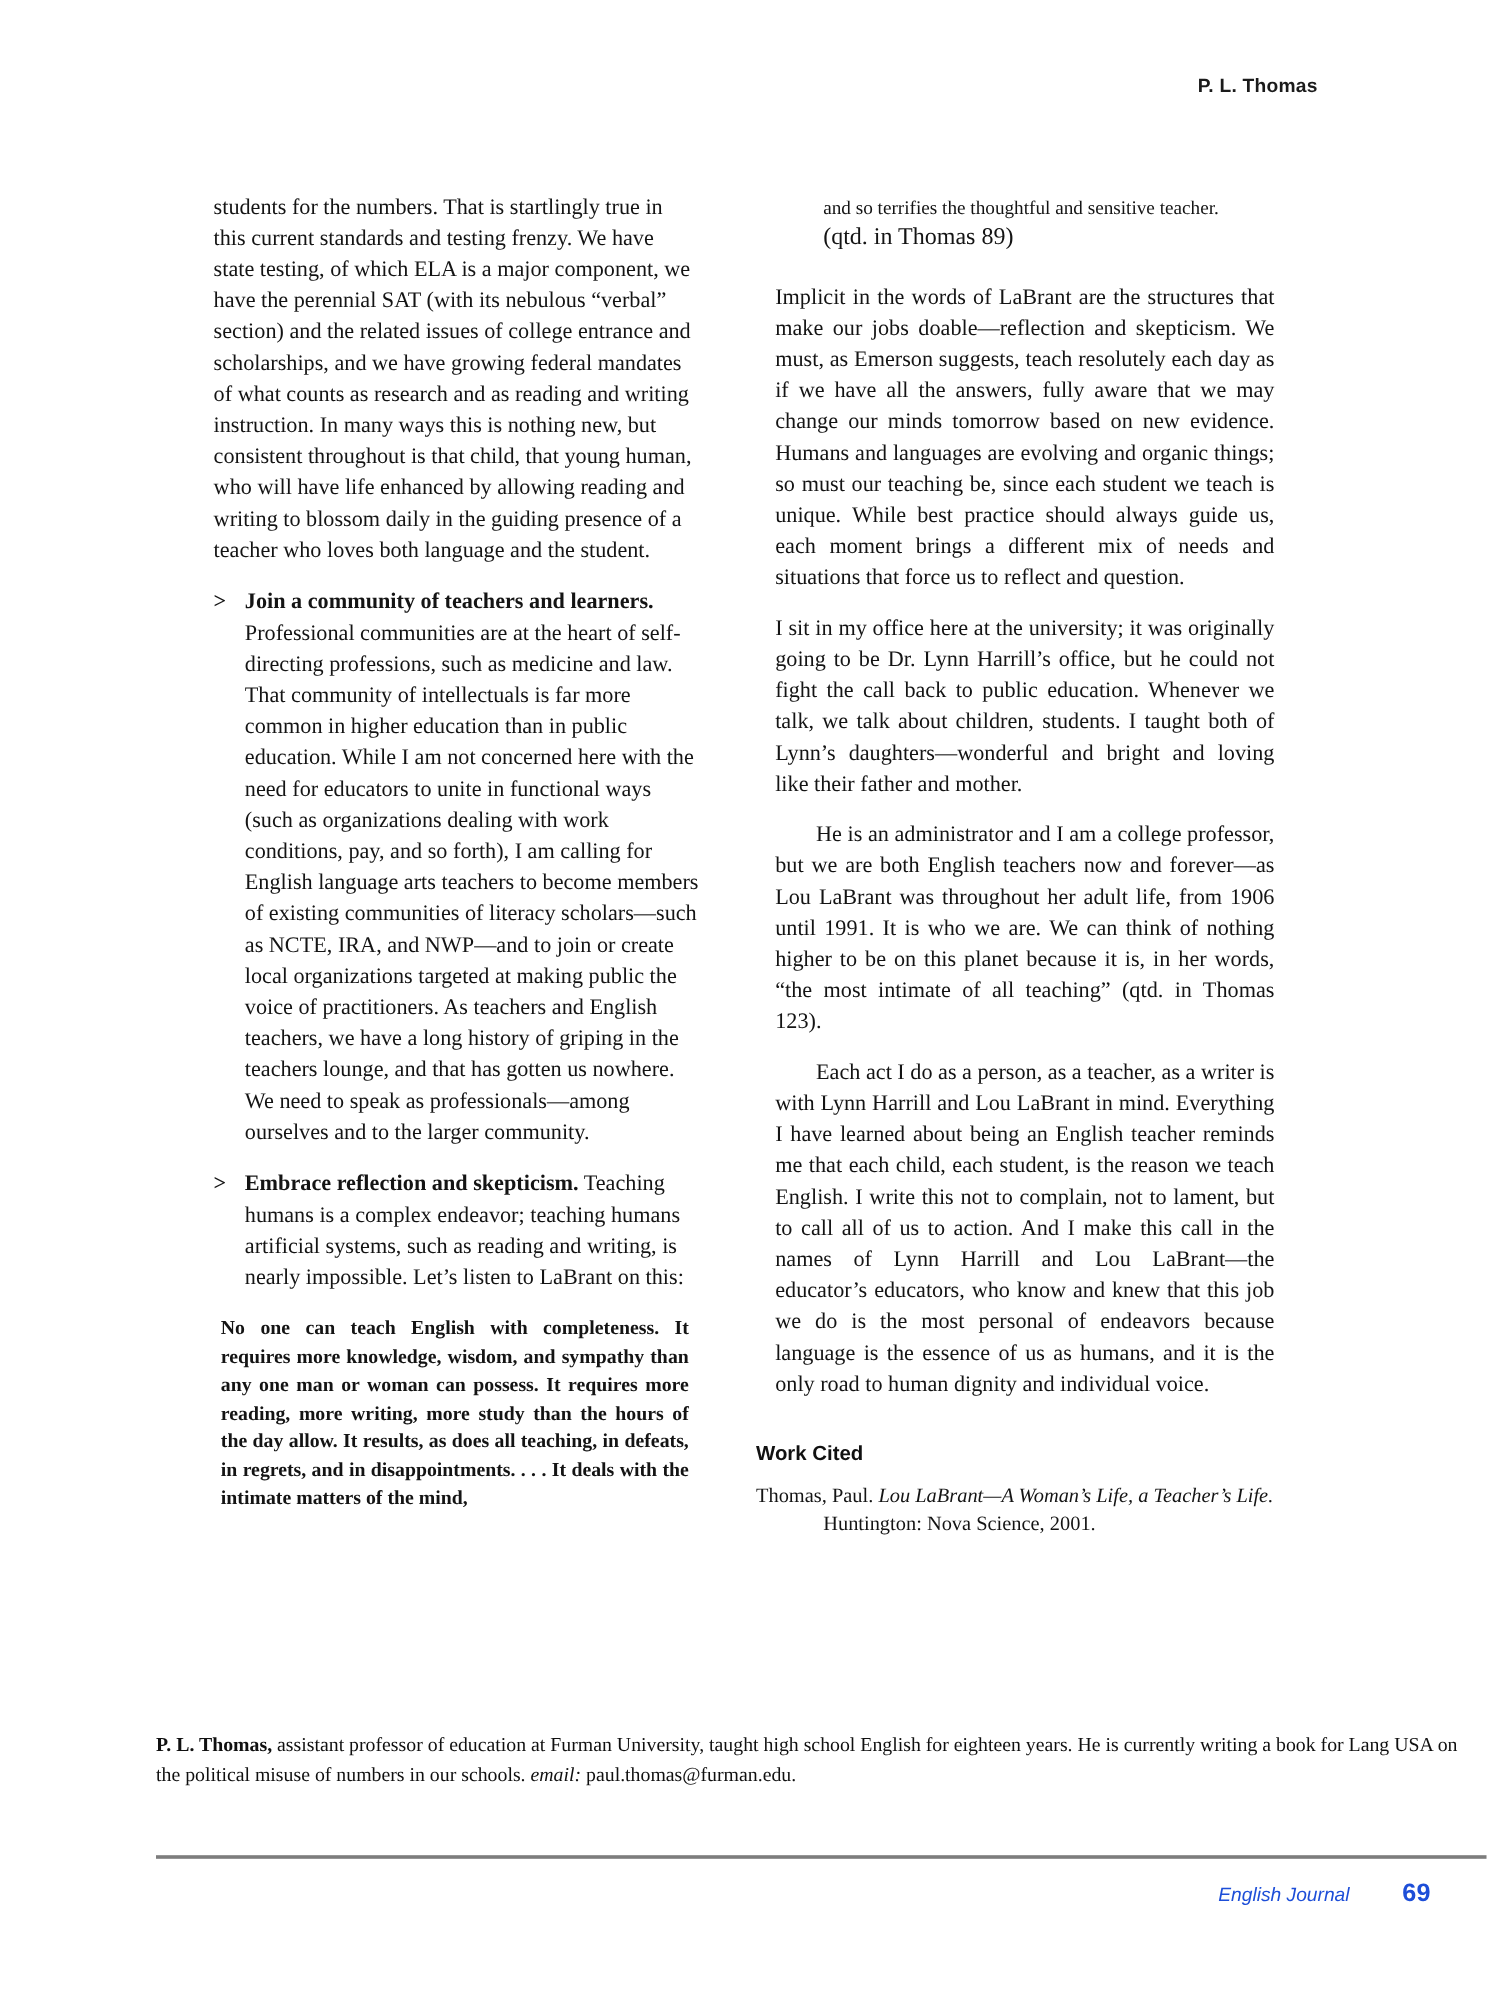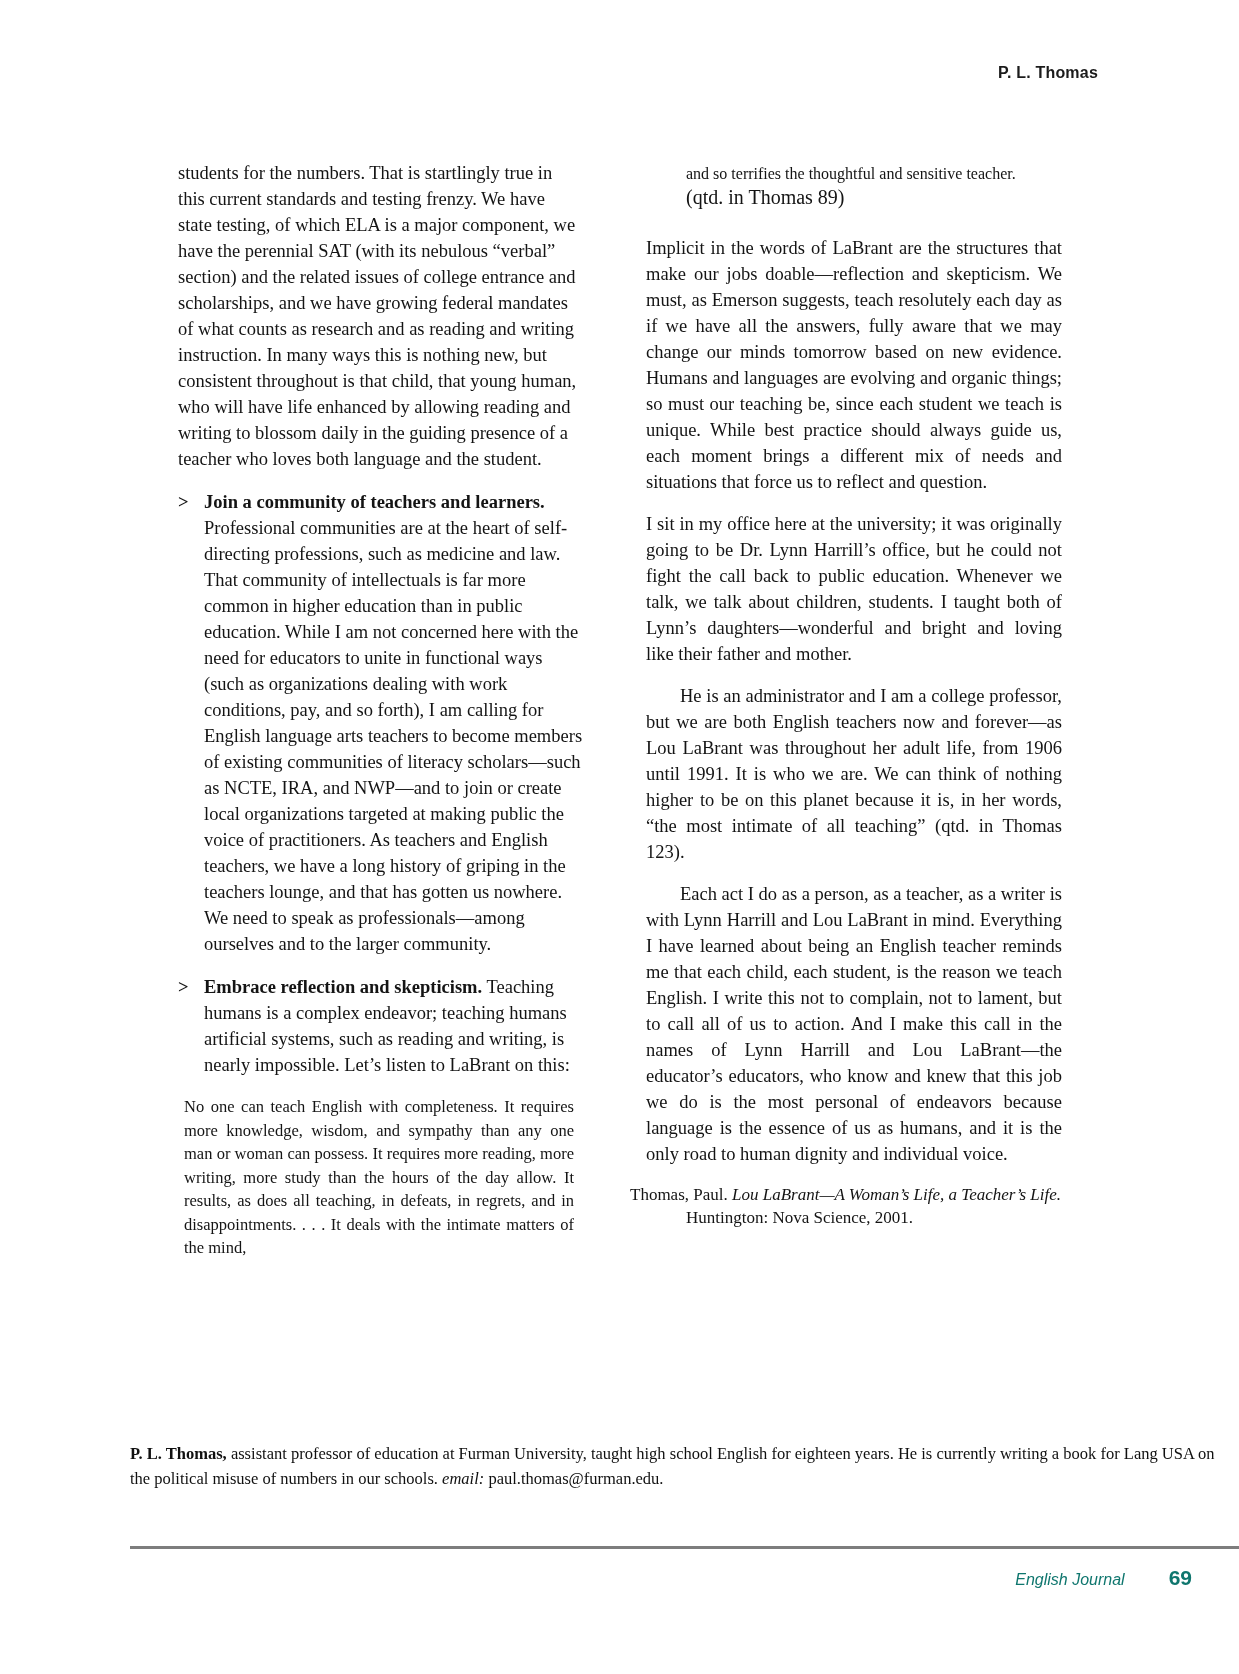--- a/index.html
+++ b/index.html
@@ -39,20 +39,21 @@
   .bullet { display:flex; margin:0 0 17px 0; }
   .bullet-marker { flex:none; width:26px; font-weight:bold; }
   .bullet-body { flex:1; text-align:left; }
   .bullet-lead { font-weight:bold; }
 
   .block-quote {
     margin:6px 12px 0 6px;
     font-size:16.5px;
     line-height:23.5px;
     text-align:justify;
+    font-weight:bold;
   }
 
   .quote-cont {
     margin:2px 0 0 56px;
     font-size:16px;
     line-height:23.5px;
     text-align:left;
   }
   .quote-attr {
     margin:0 0 26px 56px;
@@ -102,21 +103,21 @@
     left:130px; top:1546px;
     width:1109px; height:3px;
     background:#7d7d7d;
   }
   .footer-line {
     position:absolute;
     top:1566px; left:0;
     width:1192px;
     text-align:right;
     font-family:"Liberation Sans", sans-serif;
-    color:#0f766e;
+    color:#1d4ed8;
   }
   .journal-name { font-style:italic; font-size:16px; }
   .page-number  { font-weight:bold; font-size:21px; margin-left:44px; }
 </style>
 </head>
 <body>
 
 <div class="page">
 
   <div class="header-author">P. L. Thomas</div>
@@ -145,20 +146,21 @@
 
       <p class="justified">Implicit in the words of LaBrant are the structures that make our jobs doable—reflection and skepticism. We must, as Emerson suggests, teach resolutely each day as if we have all the answers, fully aware that we may change our minds tomorrow based on new evidence. Humans and languages are evolving and organic things; so must our teaching be, since each student we teach is unique. While best practice should always guide us, each moment brings a different mix of needs and situations that force us to reflect and question.</p>
 
 
       <p class="justified">I sit in my office here at the university; it was originally going to be Dr. Lynn Harrill’s office, but he could not fight the call back to public education. Whenever we talk, we talk about children, students. I taught both of Lynn’s daughters—wonderful and bright and loving like their father and mother.</p>
 
       <p class="justified indented">He is an administrator and I am a college professor, but we are both English teachers now and forever—as Lou LaBrant was throughout her adult life, from 1906 until 1991. It is who we are. We can think of nothing higher to be on this planet because it is, in her words, “the most intimate of all teaching” (qtd. in Thomas 123).</p>
 
       <p class="justified indented">Each act I do as a person, as a teacher, as a writer is with Lynn Harrill and Lou LaBrant in mind. Everything I have learned about being an English teacher reminds me that each child, each student, is the reason we teach English. I write this not to complain, not to lament, but to call all of us to action. And I make this call in the names of Lynn Harrill and Lou LaBrant—the educator’s educators, who know and knew that this job we do is the most personal of endeavors because language is the essence of us as humans, and it is the only road to human dignity and individual voice.</p>
 
+      <h3 class="work-cited-heading">Work Cited</h3>
 
       <div class="citation"><span>Thomas, Paul. </span><span class="cite-title">Lou LaBrant—A Woman’s Life, a Teacher’s Life.</span><span> Huntington: Nova Science, 2001.</span></div>
     </div>
 
   </div>
 
   <div class="footer-bio"><span class="bio-name">P. L. Thomas,</span><span> assistant professor of education at Furman University, taught high school English for eighteen years. He is currently writing a book for Lang USA on the political misuse of numbers in our schools. </span><span class="email-label">email:</span><span> paul.thomas@furman.edu.</span></div>
 
   <div class="footer-rule"></div>
 

